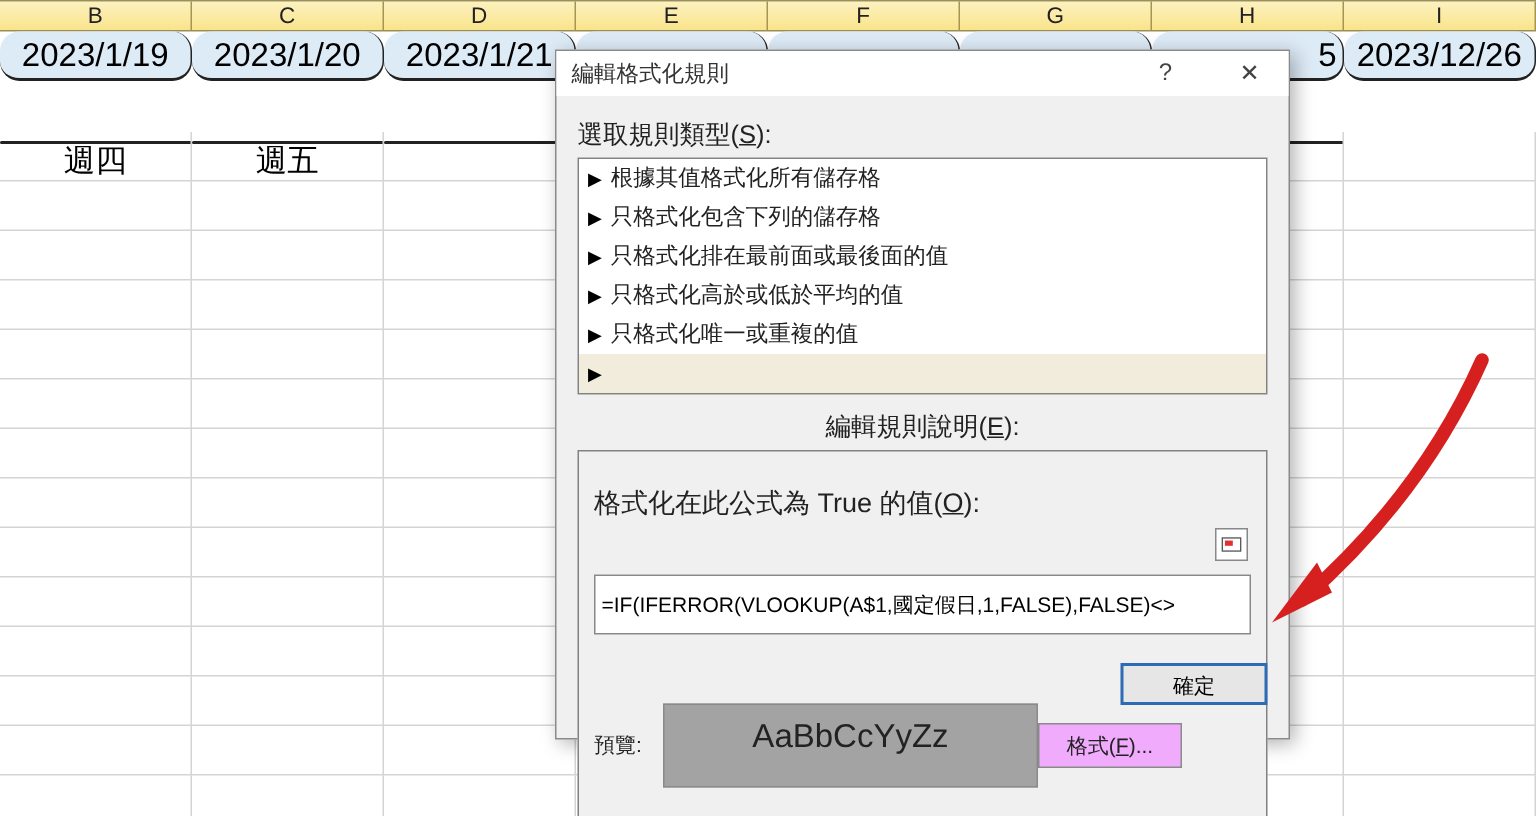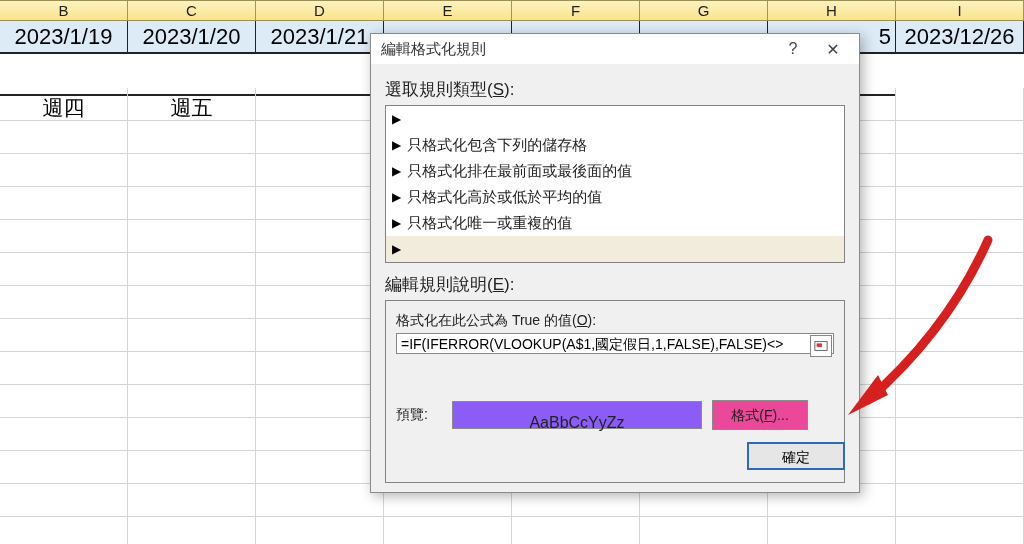--- a/index.html
+++ b/index.html
@@ -36,20 +36,21 @@
   }
   .date-cell, .day-cell {
     flex: 0 0 128px;
     border-right: 1px solid #222;
     border-bottom: 2px solid #222;
     text-align: center;
     font-size: 22px;
     line-height: 31px;
     font-family: Arial, sans-serif;
     background: #ddebf7;
+    border-radius: 13px;
   }
   .day-row .day-cell {
     font-family: Liberation Mono, monospace;
     border-bottom: 2px solid #222;
     font-size: 21px;
     margin-top: 40px;
   }
   
   .grid {
     position: absolute;
@@ -79,20 +80,21 @@
     border: 1px solid #8a8a8a;
     box-shadow: 3px 3px 12px rgba(0,0,0,0.3);
   }
   .titlebar {
     display: flex;
     align-items: center;
     height: 30px;
     padding: 0 6px 0 10px;
     color: #333;
     background: #fff;
+    gap: 16px;
   }
   .titlebar-title {
     flex: 1;
     font-size: 15px;
   }
   .titlebar-btn {
     width: 40px;
     text-align: center;
     font-size: 16px;
     color: #444;
@@ -125,35 +127,36 @@
   }
   .rule-item.selected {
     background: #f1ecdb;
   }
   .rule-arrow {
     font-size: 12px;
     color: #000;
   }
 
   .formula-label {
-    margin-top: 5px;
+    margin-top: 16px;
     margin-bottom: 3px;
-    font-size: 14px;
+    font-size: 18px;
   }
   .formula-wrap {
     position: relative;
   }
   .formula-input {
     width: 100%;
-    height: 21px;
+    height: 40px;
     border: 1px solid #888;
     padding: 4px 28px 2px 4px;
     font-size: 14px;
     font-family: Arial, sans-serif;
     background: #fff;
+    margin-top: 33px;
   }
   .range-btn {
     position: absolute;
     right: 2px;
     top: 2px;
     width: 22px;
     height: 22px;
     border: 1px solid #888;
     background: #fff;
     display: flex;
@@ -166,41 +169,41 @@
     border: 1px solid #828282;
     background: #f0f0f0;
     padding: 6px 10px 52px 10px;
     margin-top: 4px;
   }
 
   .preview-row {
     display: flex;
     align-items: center;
     margin-top: 46px;
-    gap: 10px;
+    gap: 0;
   }
   .preview-label {
     font-size: 14px;
     width: 46px;
   }
   .preview-box {
     flex: 0 0 250px;
-    height: 28px;
+    height: 56px;
     border: 1px solid #8a8a8a;
-    background: #8b5cf6;
+    background: #a3a3a3;
     text-align: center;
     line-height: 42px;
-    font-size: 16px;
+    font-size: 22px;
     font-family: Arial, sans-serif;
   }
   .format-btn {
     flex: 0 0 96px;
     height: 30px;
     border: 1px solid #8a8a8a;
-    background: #ec4899;
+    background: #f0abfc;
     font-size: 14px;
     text-align: center;
     line-height: 28px;
   }
 
   .dlg-buttons {
     position: absolute;
     bottom: 22px;
     right: 14px;
     display: flex;
@@ -416,20 +419,21 @@
     <div class="titlebar-btn closebtn">✕</div>
   </div>
 
   <div class="dlg-body">
     <div class="section-label">
       <span>選取規則類型(</span><u>S</u><span>):</span>
     </div>
     <div class="rule-list">
       <div class="rule-item">
           <span class="rule-arrow">▶</span>
+          <span>根據其值格式化所有儲存格</span>
         </div>
       <div class="rule-item">
           <span class="rule-arrow">▶</span>
           <span>只格式化包含下列的儲存格</span>
         </div>
       <div class="rule-item">
           <span class="rule-arrow">▶</span>
           <span>只格式化排在最前面或最後面的值</span>
         </div>
       <div class="rule-item">
@@ -438,21 +442,21 @@
         </div>
       <div class="rule-item">
           <span class="rule-arrow">▶</span>
           <span>只格式化唯一或重複的值</span>
         </div>
       <div class="rule-item selected">
           <span class="rule-arrow">▶</span>
         </div>
     </div>
 
-    <div class="section-label" style="margin-top:10px;">
+    <div class="section-label" style="margin-top:10px;text-align:center;">
       <span>編輯規則說明(</span><u>E</u><span>):</span>
     </div>
 
     <div class="rule-desc-box">
       <div class="formula-label">
         <span>格式化在此公式為 True 的值(</span><u>O</u><span>):</span>
       </div>
       <div class="formula-wrap">
         <input class="formula-input" type="text" value="=IF(IFERROR(VLOOKUP(A$1,國定假日,1,FALSE),FALSE)&lt;&gt;" style="">
         <div class="range-btn">

